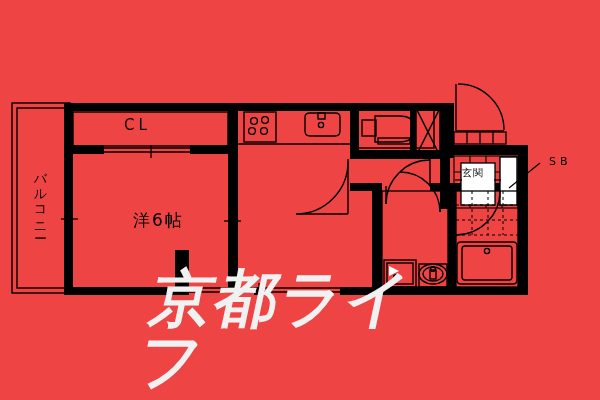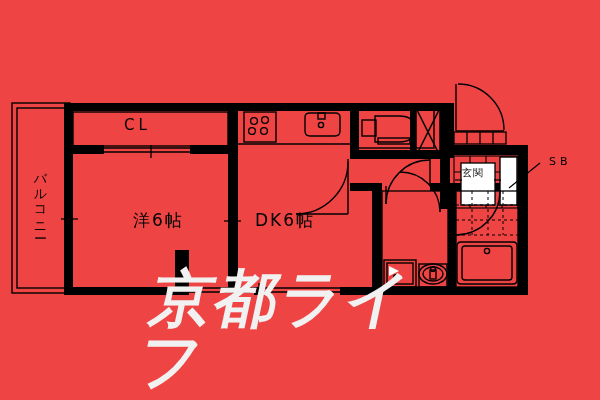--- a/index.html
+++ b/index.html
@@ -230,21 +230,20 @@
       <rect x="430" y="270" width="6" height="9"></rect>
       <circle cx="433" cy="269" r="2.4"></circle>
     </g>
 
   </svg>
 
   <div class="lbl lbl-cl" style="left:124px;top:116px;">CL</div>
 
   <div class="lbl lbl-room" style="left:101px;top:209px;margin-left:32px;">洋6帖</div>
 
-  <div class="lbl lbl-room" style="left:255px;top:209px;">DK6帖</div>
 
   <div class="lbl lbl-balcony" style="left:31px;top:164px;">バルコニー</div>
 
   <div class="lbl lbl-genkan" style="left:462px;top:166px;">玄関</div>
 
   <div class="lbl lbl-sb" style="left:549px;top:155px;">SB</div>
 
   <div id="watermark">京都ライフ</div>
 
 </div>

